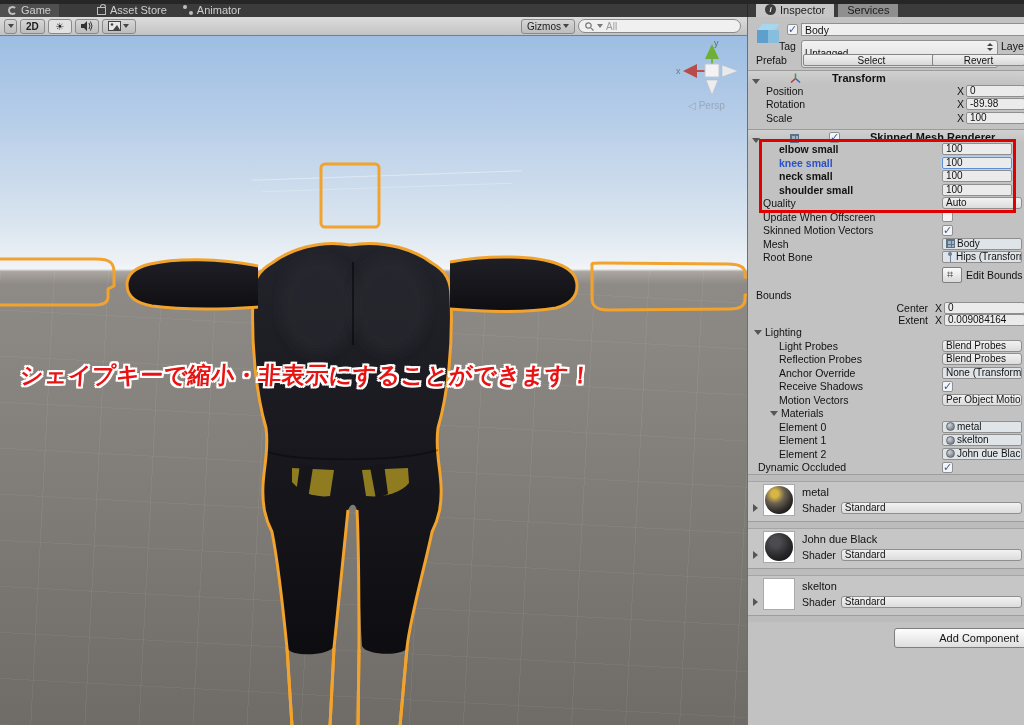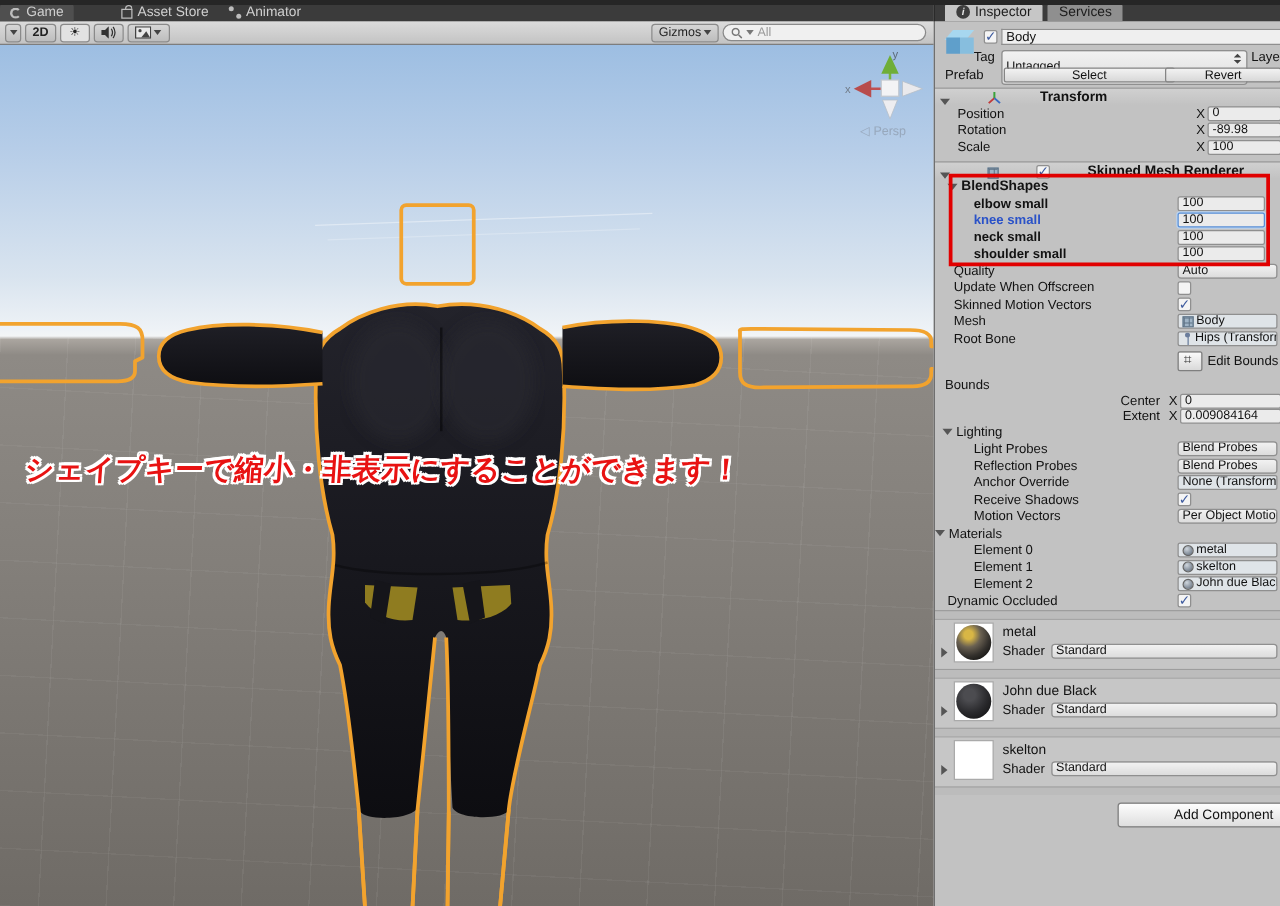--- a/index.html
+++ b/index.html
@@ -316,24 +316,20 @@
         </span>
     </div>
     <div style="height:4px"></div>
 
     <div class="chead">
       <span class="fold"></span>
       <span class="mesh-ic" style="margin-right:3px"></span>
       <span class="cb on" style="margin-right:3px"></span>
       <span class="bold">Skinned Mesh Renderer</span>
     </div>
-    <div class="irow" style="padding-left:10px">
-      <span class="fold"></span>
-      <span class="lbl bold">BlendShapes</span>
-    </div>
     <div class="irow bs-row" style="padding-left:31px">
       <span class="lbl">elbow small</span>
       <span class="val" style="right:12px">
           <span class="field">100</span>
         </span>
     </div>
     <div class="irow bs-row sel" style="padding-left:31px">
       <span class="lbl">knee small</span>
       <span class="val" style="right:12px">
           <span class="field">100</span>
@@ -441,21 +437,21 @@
           <span class="cb on"></span>
         </span>
     </div>
     <div class="irow" style="padding-left:31px">
       <span class="lbl">Motion Vectors</span>
       <span class="val">
           <span class="drop">Per Object Motion</span>
         </span>
     </div>
 
-    <div class="irow" style="padding-left:0">
+    <div class="irow" style="padding-left:22px">
       <span class="fold"></span>
       <span class="lbl">Materials</span>
     </div>
     <div class="irow" style="padding-left:31px">
       <span class="lbl">Element 0</span>
       <span class="val">
           <span class="objfield">
             <span class="sphere-ic"></span>
             <span>metal</span>
           </span>

